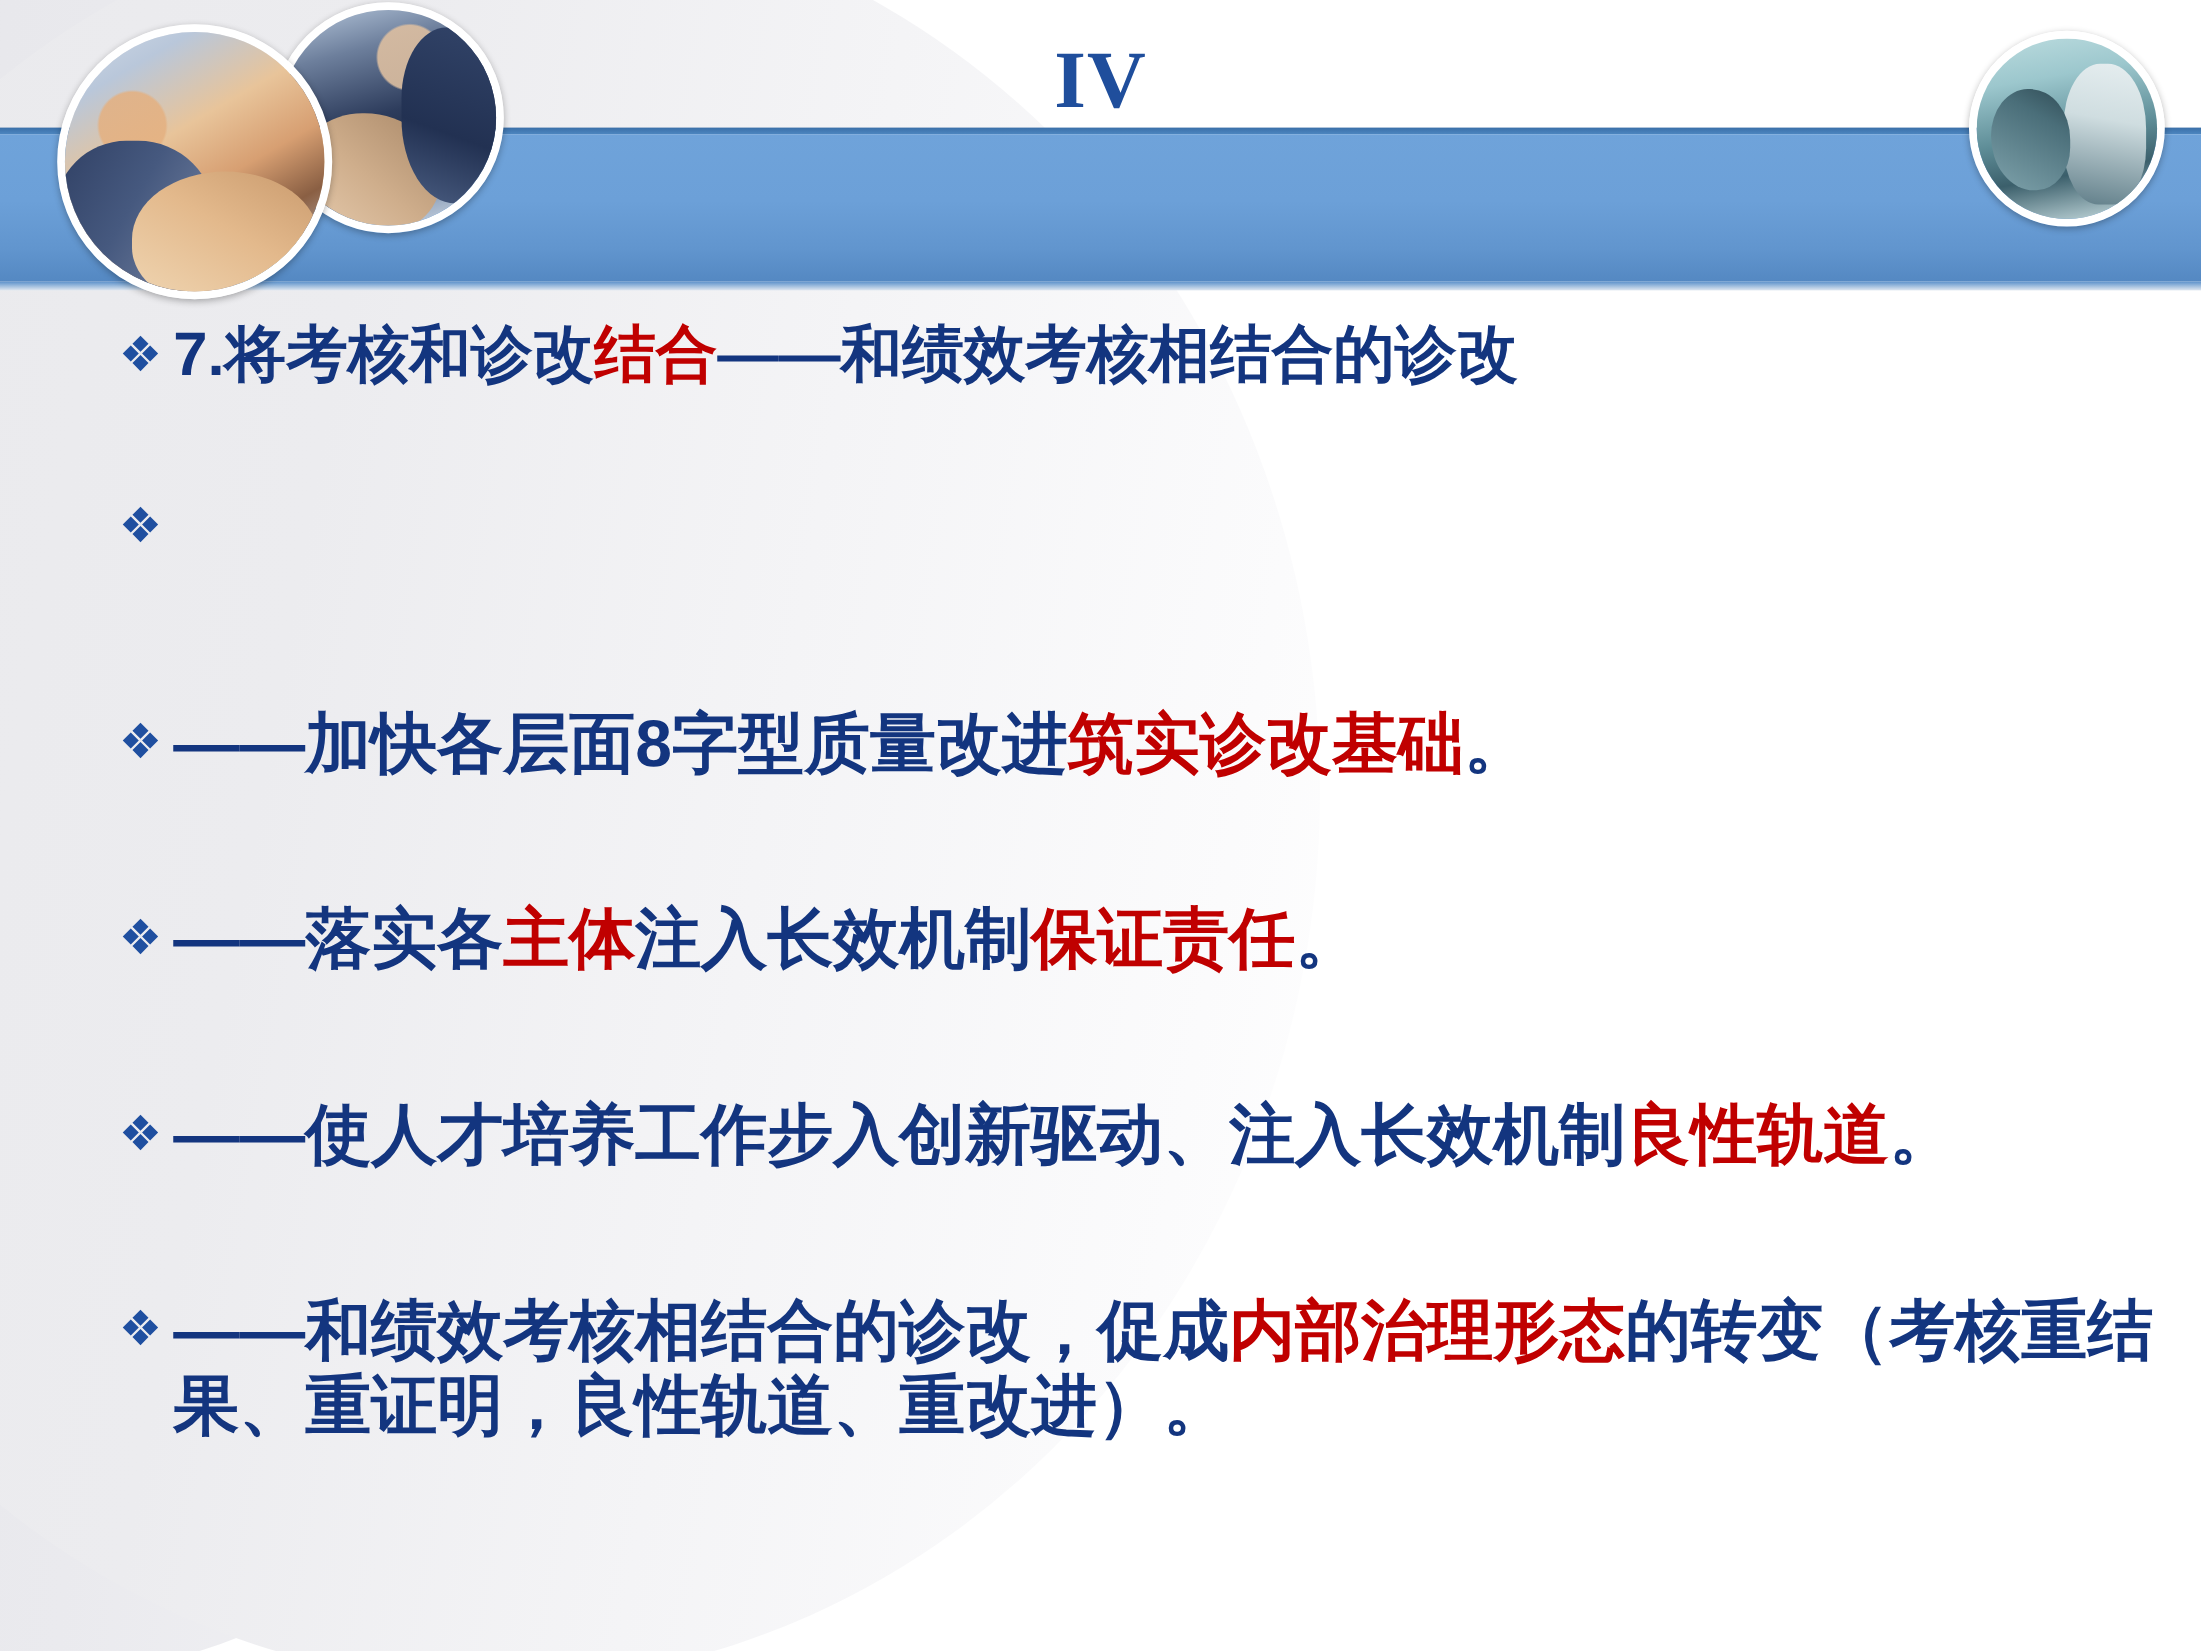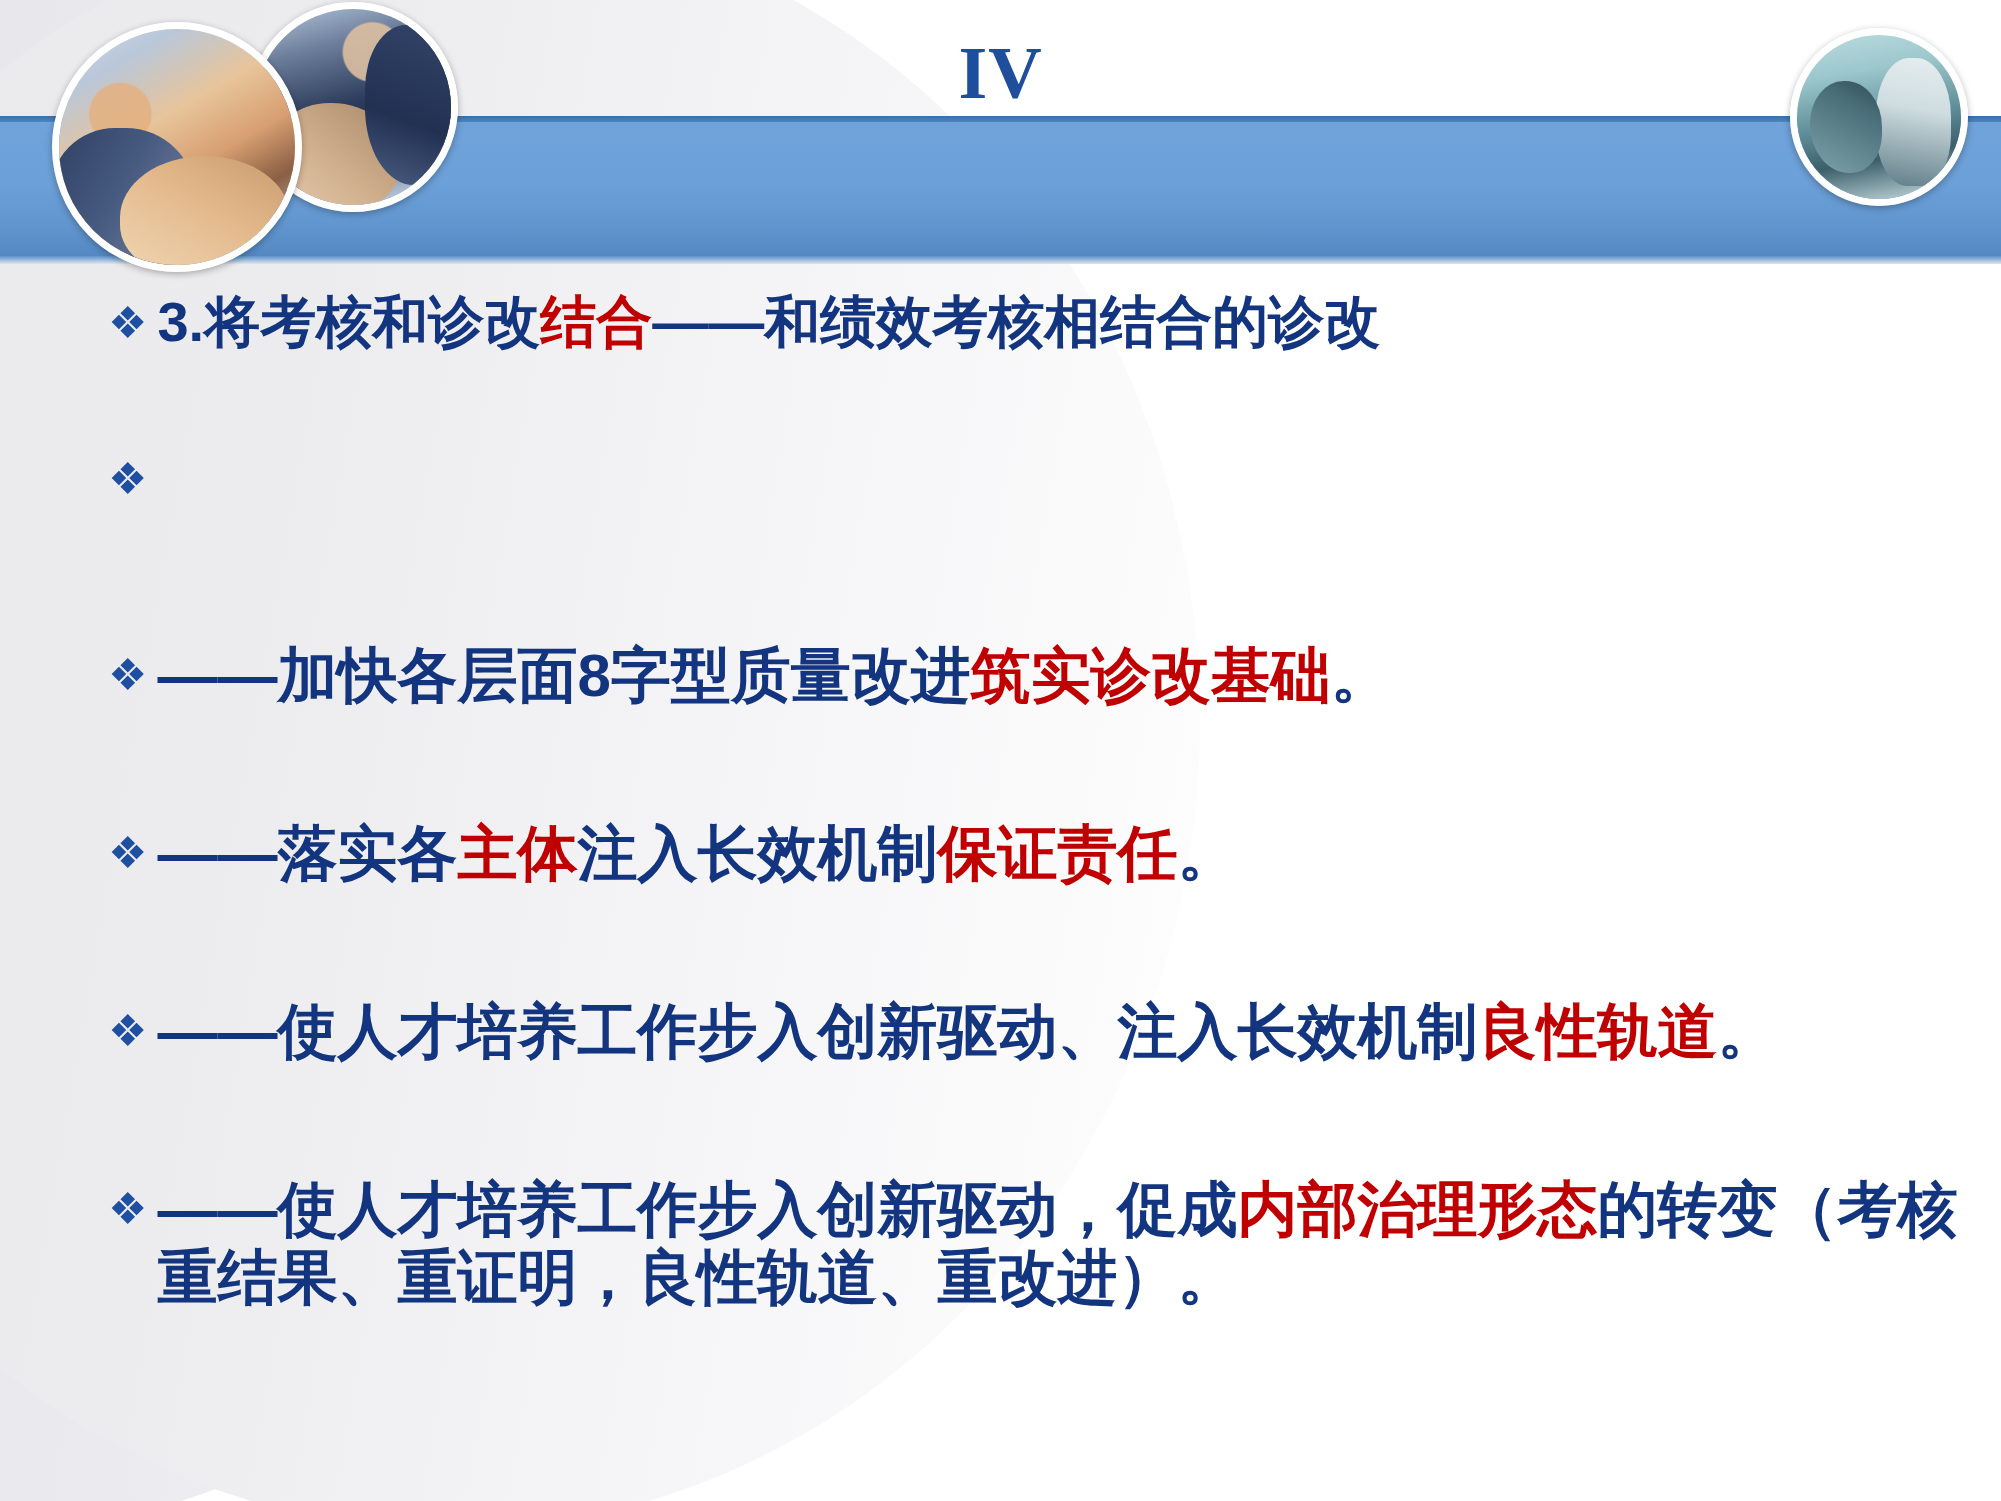--- a/index.html
+++ b/index.html
@@ -196,21 +196,21 @@
   </div>
   <div class="medallion med-c">
     <div class="ph ph-c"></div>
   </div>
 
   <div class="body">
 
     <div class="bullet b1">
       <span class="marker">❖</span>
       <span class="btext">
-        <span>3.将考核和诊改</span><span class="em">结合</span><span>——和绩效考核相结合的诊改</span>
+        <span>7.将考核和诊改</span><span class="em">结合</span><span>——和绩效考核相结合的诊改</span>
       </span>
     </div>
 
     <div class="bullet b2">
       <span class="marker">❖</span>
     </div>
 
     <div class="bullet b3">
       <span class="marker">❖</span>
       <span class="btext">
@@ -228,18 +228,18 @@
     <div class="bullet b5">
       <span class="marker">❖</span>
       <span class="btext">
         <span>——使人才培养工作步入创新驱动、注入长效机制</span><span class="em">良性轨道</span><span>。</span>
       </span>
     </div>
 
     <div class="bullet b6">
       <span class="marker">❖</span>
       <span class="btext">
-        <span>——使人才培养工作步入创新驱动，促成</span><span class="em">内部治理形态</span><span>的转变（考核重结果、重证明，良性轨道、重改进）。</span>
+        <span>——和绩效考核相结合的诊改，促成</span><span class="em">内部治理形态</span><span>的转变（考核重结果、重证明，良性轨道、重改进）。</span>
       </span>
     </div>
 
   </div>
 </div>
 
 </body></html>

